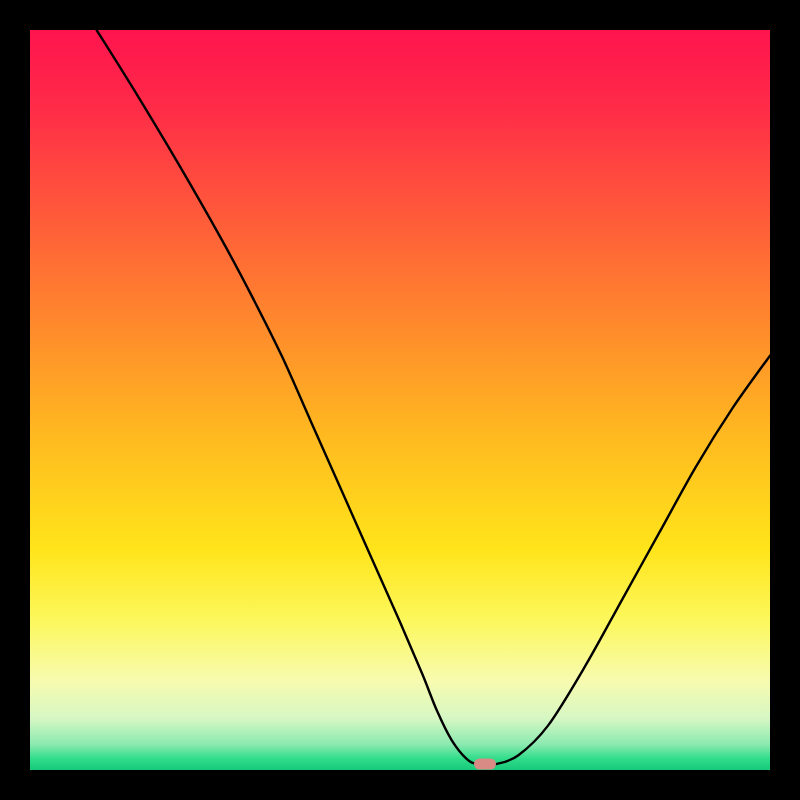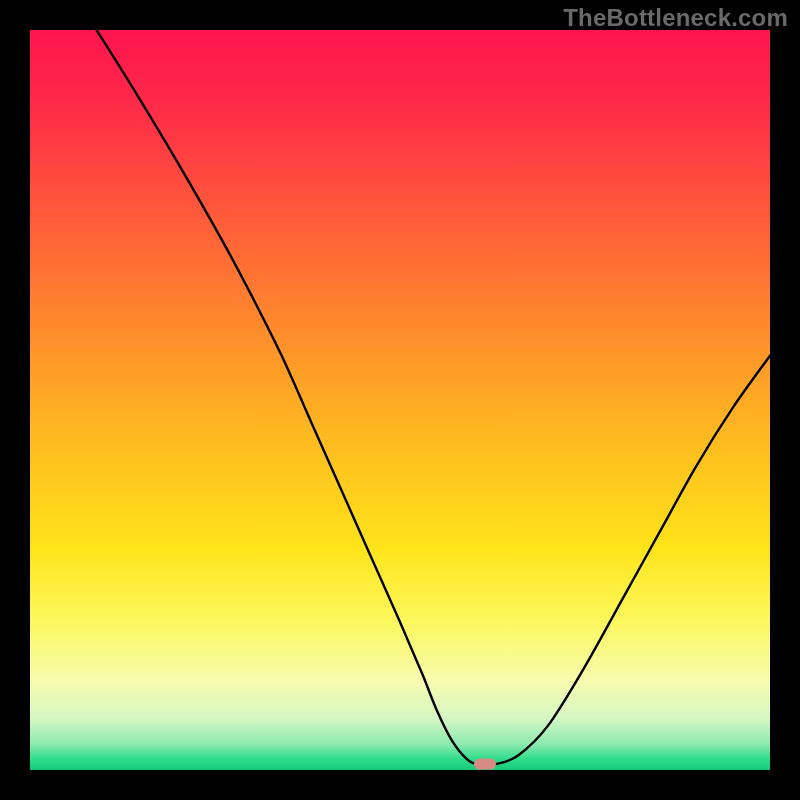--- a/index.html
+++ b/index.html
@@ -46,21 +46,20 @@
     border-radius: 6px;
     background: #d88a85;
     transform: translate(-50%, -50%);
   }
 </style>
 </head>
 <body>
 
 <div class="frame">
 
-  <div class="watermark">TheBottleneck.com</div>
 
   <div class="plot-area">
     <svg viewBox="0 0 740 740" preserveAspectRatio="none">
       <defs>
         <linearGradient id="bg-grad" x1="0" y1="0" x2="0" y2="1">
 
         <stop offset="0.00%" stop-color="#ff144e"></stop>
             <stop offset="10.00%" stop-color="#ff2a48"></stop>
             <stop offset="25.00%" stop-color="#ff5a3a"></stop>
             <stop offset="40.00%" stop-color="#ff8a2c"></stop>

